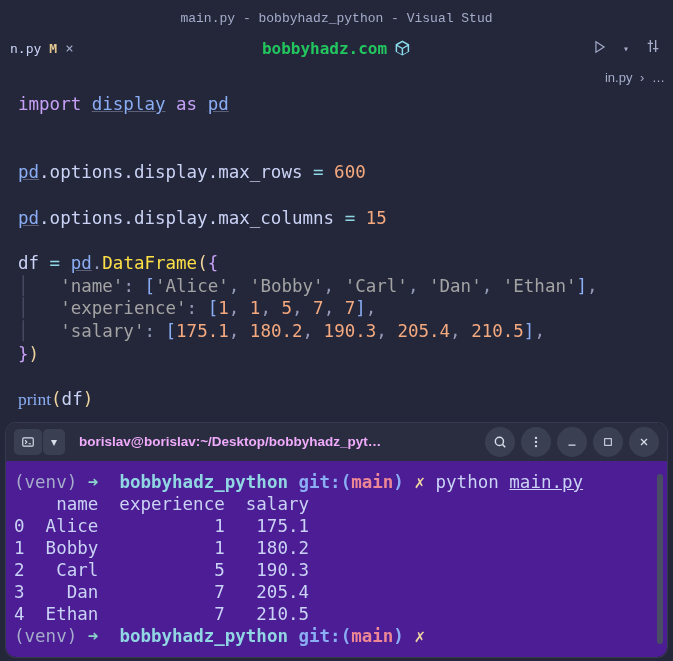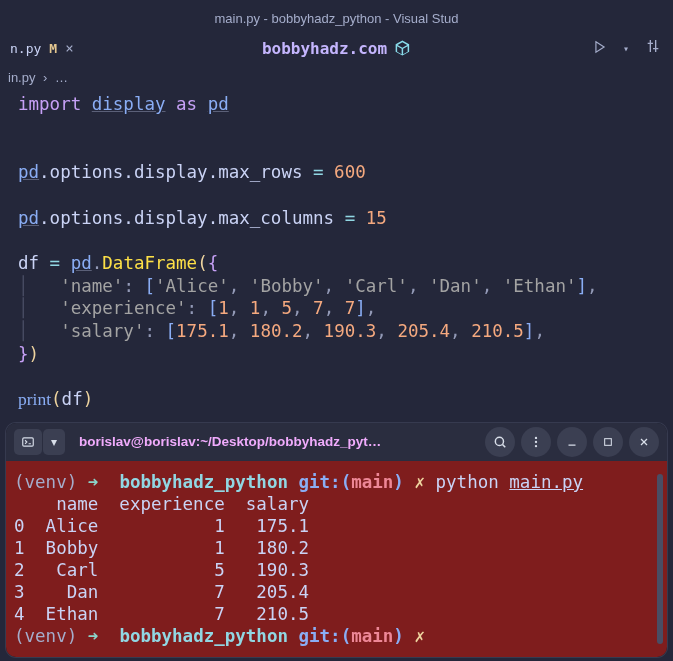--- a/index.html
+++ b/index.html
@@ -11,21 +11,21 @@
       color: #cad3f5;
       overflow: hidden;
     }
     .titlebar {
       height: 30px;
       display: flex;
       align-items: center;
       justify-content: center;
       color: #a5adcb;
       font-size: 13px;
-      font-family: Liberation Sans, sans-serif;
+      font-family: Liberation Mono, monospace;
       padding-top: 6px;
     }
     .tab-row {
       display: flex;
       align-items: center;
       height: 36px;
       position: relative;
     }
     .tab {
       display: flex;
@@ -42,21 +42,21 @@
     .tab-label { color: #cad3f5; }
     .tab-modified { color: #e5c890; font-weight: bold; }
     .tab-close { color: #a5adcb; cursor: pointer; font-size: 14px; }
     .tab-center {
       position: absolute;
       left: 50%;
       transform: translateX(-50%);
       display: flex;
       align-items: center;
       gap: 6px;
-      color: #c4b5fd;
+      color: #22c55e;
       font-size: 16px;
       font-weight: bold;
     }
     .cube-icon {
       width: 18px;
       height: 18px;
       display: inline-flex;
     }
     .tab-right {
       position: absolute;
@@ -64,20 +64,21 @@
       display: flex;
       gap: 16px;
       align-items: center;
       color: #a5adcb;
     }
     .breadcrumb {
       padding: 4px 8px;
       font-size: 13px;
       color: #a5adcb;
       font-family: -apple-system, sans-serif;
+      text-align: right;
     }
     .breadcrumb-sep { margin: 0 4px; }
     .code-area {
       padding: 4px 0 8px 18px;
       font-size: 17.5px;
       line-height: 22.7px;
       white-space: pre;
     }
     .kw-import { color: #c6a0f6; }
     .kw-as { color: #c6a0f6; }
@@ -150,21 +151,21 @@
       align-items: center;
       justify-content: center;
       cursor: pointer;
       font-size: 13px;
     }
     .term-content {
       padding: 10px 4px 10px 8px;
       font-size: 17.5px;
       line-height: 22px;
       white-space: pre;
-      background: #7f1d1d;
+      background: #4c1d95;
       font-family: 'Consolas', 'Monaco', monospace;
     }
     .t-venv { color: #a5adcb; }
     .t-arrow { color: #8bd5ca; }
     .t-dir { color: #91d7e3; font-weight: bold; }
     .t-git { color: #8aadf4; font-weight: bold; }
     .t-branch-red { color: #ed8796; font-weight: bold; }
     .t-branch-paren { color: #8aadf4; font-weight: bold; }
     .t-x { color: #eed49f; font-weight: bold; }
     .t-cmd { color: #cad3f5; }

